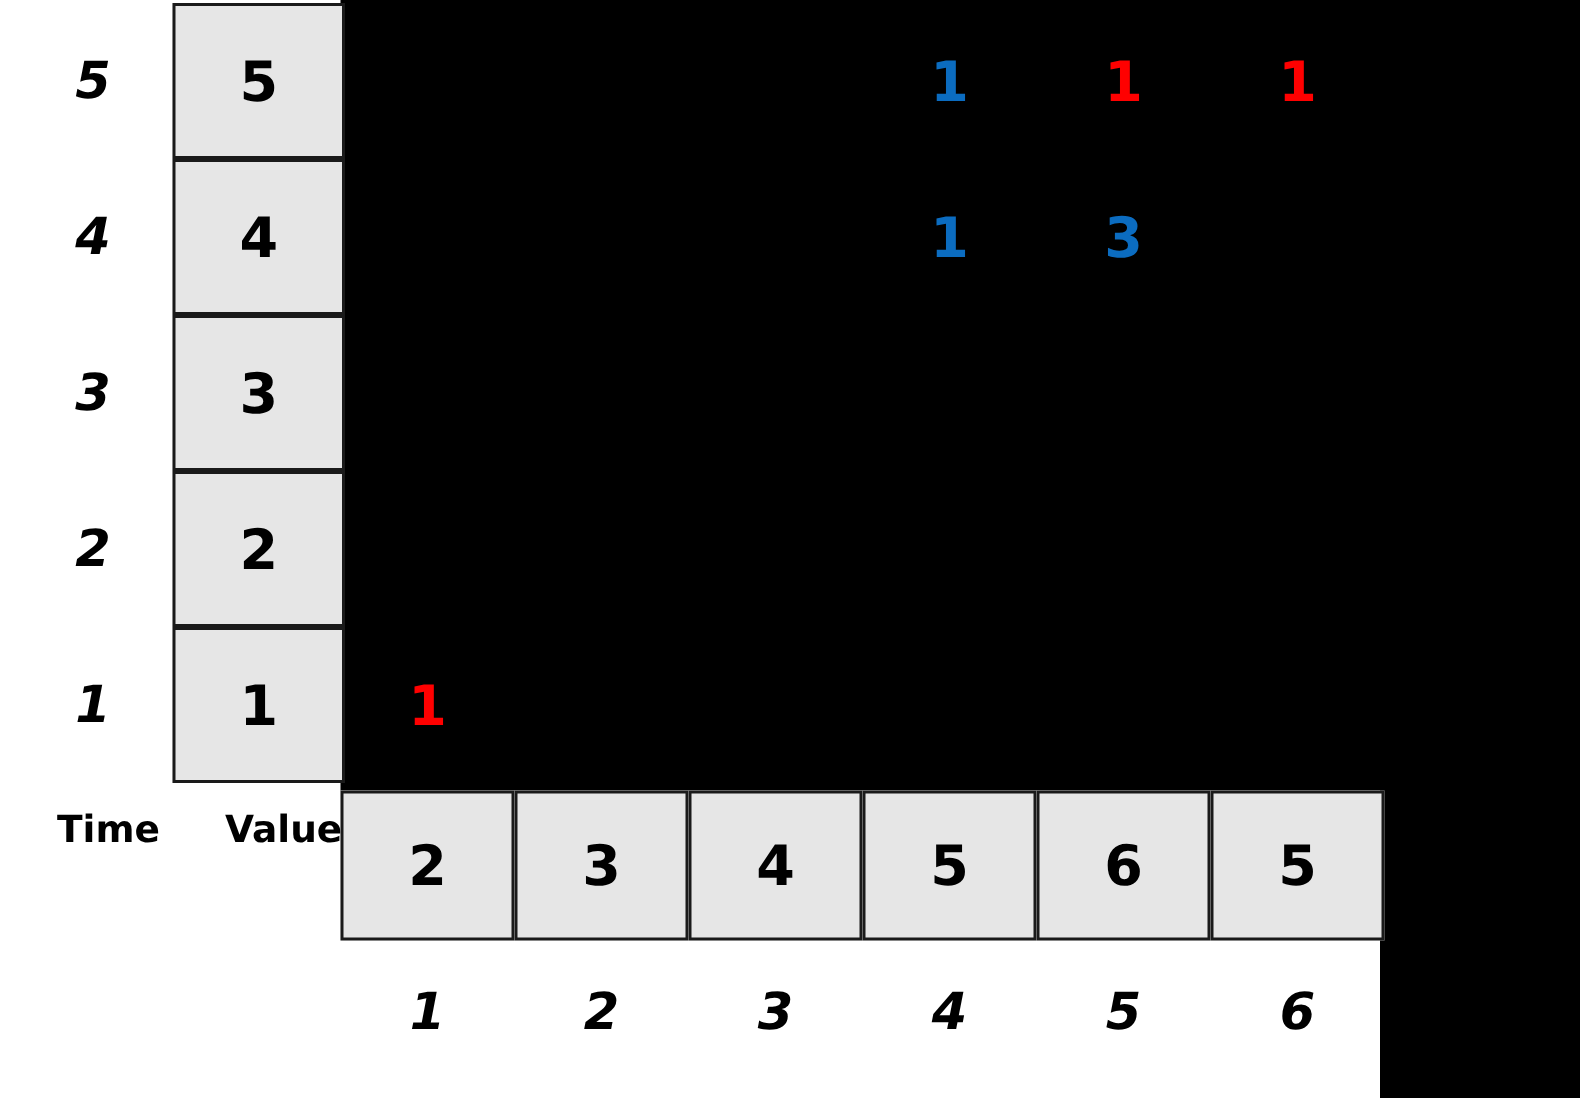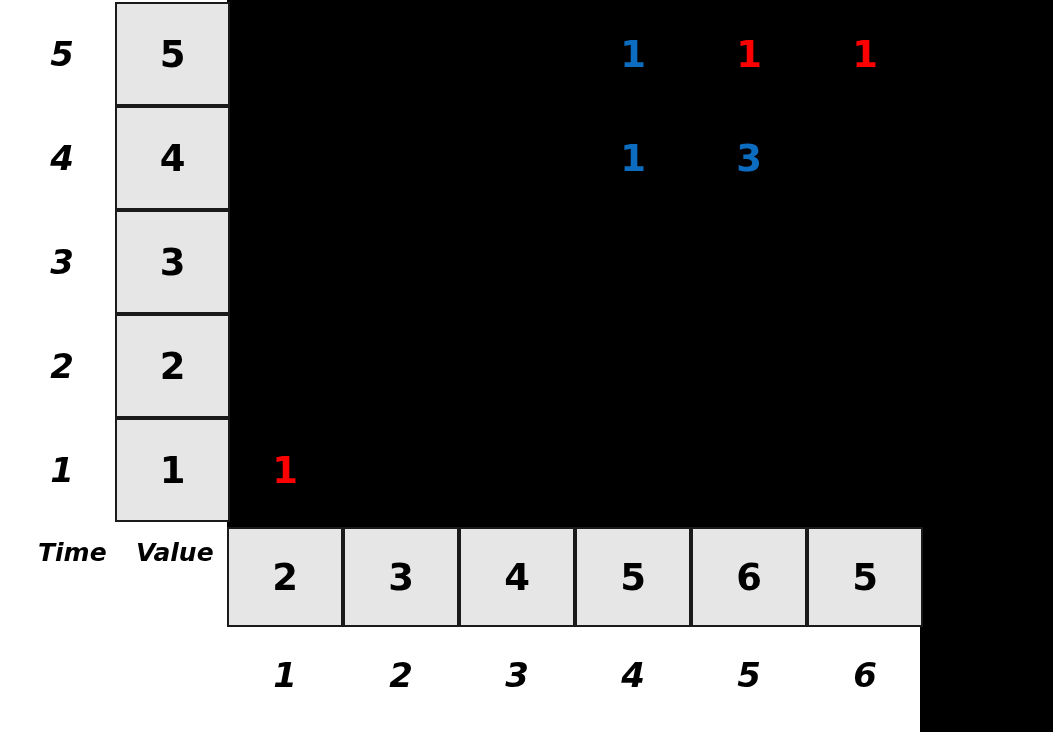--- a/index.html
+++ b/index.html
@@ -75,21 +75,20 @@
   .tick-x {
     width: 116px;
     text-align: center;
   }
 
   
   .axis-name {
     position: absolute;
     font-size: 25px;
     font-weight: bold;
-    font-style: italic;
     color: #000000;
     line-height: 1;
     white-space: nowrap;
   }
 
   
   .mark {
     position: absolute;
     width: 116px;
     text-align: center;
@@ -113,21 +112,21 @@
   <div class="tick tick-y" style="left:32px; top:349px;">2</div>
   <div class="tick tick-y" style="left:32px; top:453px;">1</div>
 
   <div class="cell" style="left:115px; top:2px;  width:115px; height:104px;">5</div>
   <div class="cell" style="left:115px; top:106px; width:115px; height:104px;">4</div>
   <div class="cell" style="left:115px; top:210px; width:115px; height:104px;">3</div>
   <div class="cell" style="left:115px; top:314px; width:115px; height:104px;">2</div>
   <div class="cell" style="left:115px; top:418px; width:115px; height:104px;">1</div>
 
   <div class="axis-name" style="left:38px;  top:540px;">Time</div>
-  <div class="axis-name" style="left:136px; top:540px;">Value</div>
+  <div class="axis-name" style="left:150px; top:540px;">Value</div>
 
   <div class="cell" style="left:227px; top:527px; width:116px; height:100px;">2</div>
   <div class="cell" style="left:343px; top:527px; width:116px; height:100px;">3</div>
   <div class="cell" style="left:459px; top:527px; width:116px; height:100px;">4</div>
   <div class="cell" style="left:575px; top:527px; width:116px; height:100px;">5</div>
   <div class="cell" style="left:691px; top:527px; width:116px; height:100px;">6</div>
   <div class="cell" style="left:807px; top:527px; width:116px; height:100px;">5</div>
 
   <div class="tick tick-x" style="left:227px; top:658px;">1</div>
   <div class="tick tick-x" style="left:343px; top:658px;">2</div>

